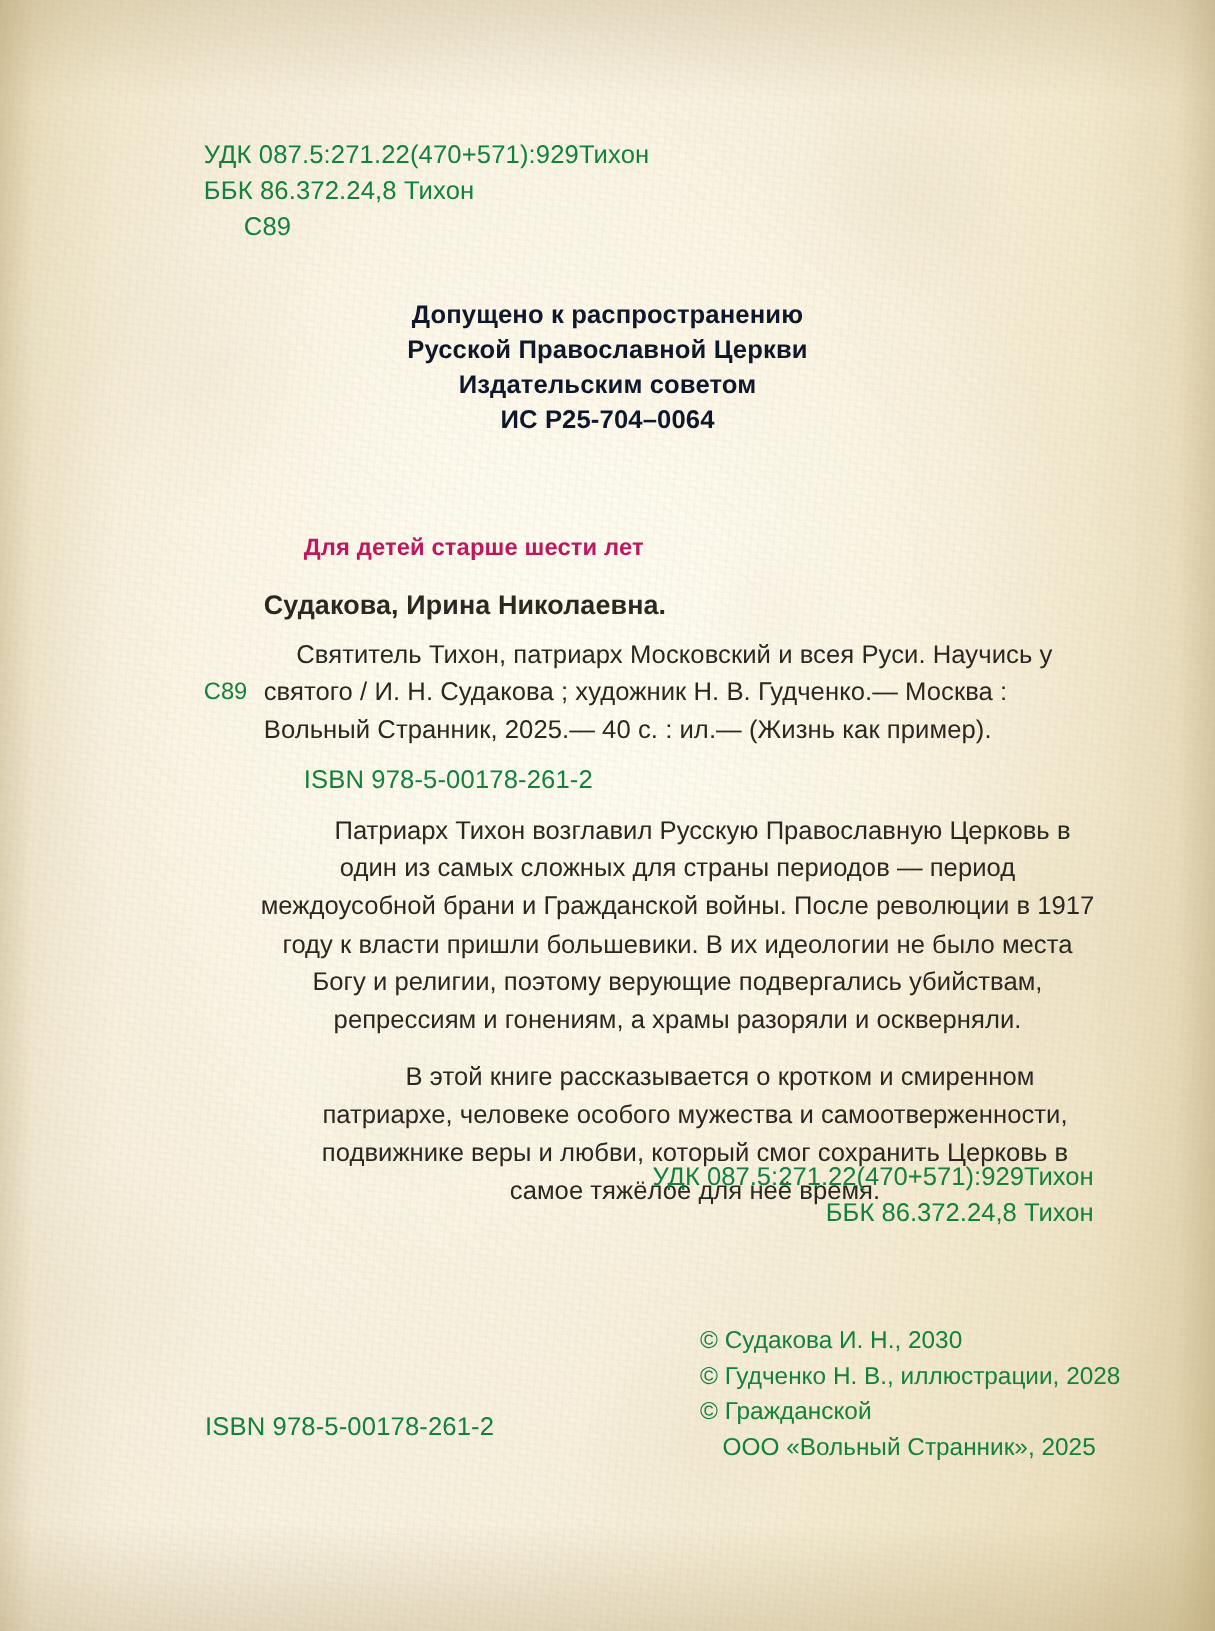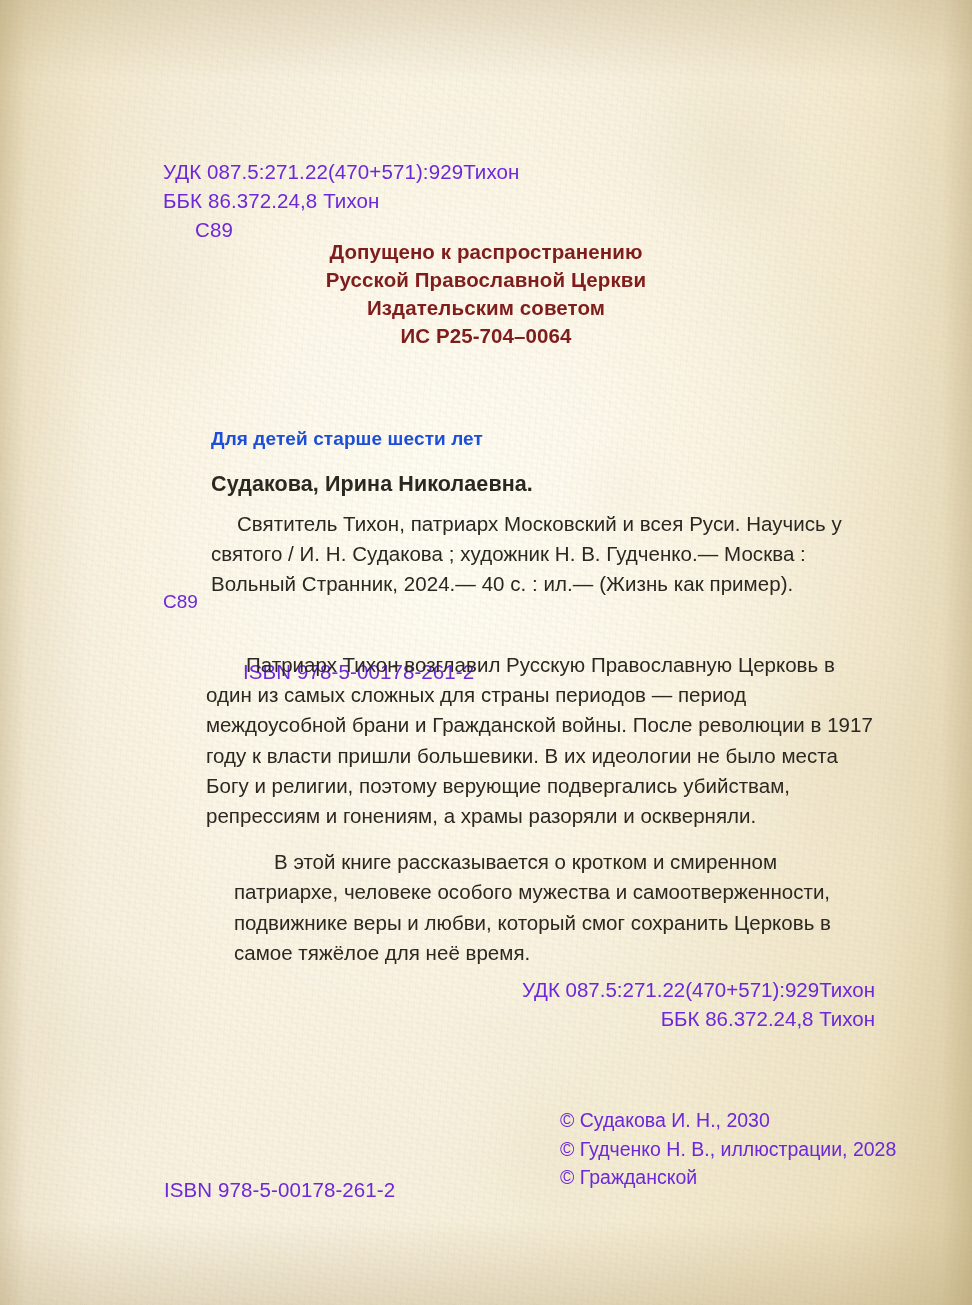--- a/index.html
+++ b/index.html
@@ -56,23 +56,23 @@
       linear-gradient(to top, rgba(170,148,100,0.26) 0px, rgba(255,255,255,0) 85px);
   }
 
   
   .content {
     position: absolute;
     inset: 0;
     color: #2b2721;
   }
 
-  .blue   { color: #6d28d9; margin-top: 48px; }
-  .navy   { color: #7f1d1d; }
-  .red    { color: #1d4ed8; }
+  .blue   { color: #15803d; }
+  .navy   { color: #0f172a; }
+  .red    { color: #be185d; margin-left: 32px; }
 
   
   .udk-block {
     position: absolute;
     left: 163px;
     top: 109px;
     font-size: 20.5px;
     line-height: 29px;
     letter-spacing: .1px;
     white-space: nowrap;
@@ -145,20 +145,21 @@
     left: 206px;
     top: 650px;
     width: 672px;
     font-size: 20.5px;
     line-height: 30.2px;
     letter-spacing: .02px;
   }
   .annotation p {
     margin: 0;
     text-indent: 40px;
+    text-align: center;
   }
   .annotation p + p { margin-top: 16px; margin-left: 28px; }
 
   
   .udk-repeat {
     position: absolute;
     right: 97px;
     top: 927px;
     text-align: right;
     font-size: 20.5px;
@@ -206,35 +207,36 @@
     <div>Русской Православной Церкви</div>
     <div>Издательским советом</div>
     <div>ИС Р25-704–0064</div>
   </div>
 
   <div class="age-note red">Для детей старше шести лет</div>
 
   <div class="author-heading">Судакова, Ирина Николаевна.</div>
 
   <div class="biblio-marker blue">С89</div>
-  <div class="biblio">Святитель Тихон, патриарх Московский и всея Руси. Научись у святого / И. Н. Судакова ; художник Н. В. Гудченко.— Москва : Вольный Странник, 2024.— 40 с. : ил.— (Жизнь как пример).</div>
+  <div class="biblio">Святитель Тихон, патриарх Московский и всея Руси. Научись у святого / И. Н. Судакова ; художник Н. В. Гудченко.— Москва : Вольный Странник, 2025.— 40 с. : ил.— (Жизнь как пример).</div>
 
   <div class="isbn-top blue">ISBN 978-5-00178-261-2</div>
 
   <div class="annotation">
     <p>Патриарх Тихон возглавил Русскую Православную Церковь в один из самых сложных для страны периодов — период междоусобной брани и Гражданской войны. После революции в 1917 году к власти пришли большевики. В их идеологии не было места Богу и религии, поэтому верующие подвергались убийствам, репрессиям и гонениям, а храмы разоряли и оскверняли.</p>
     <p>В этой книге рассказывается о кротком и смиренном патриархе, человеке особого мужества и самоотверженности, подвижнике веры и любви, который смог сохранить Церковь в самое тяжёлое для неё время.</p>
   </div>
 
   <div class="udk-repeat blue">
     <div>УДК 087.5:271.22(470+571):929Тихон</div>
     <div>ББК 86.372.24,8 Тихон</div>
   </div>
 
   <div class="copyright blue">
     <div>© Судакова И. Н., 2030</div>
     <div>© Гудченко Н. В., иллюстрации, 2028</div>
     <div>© Гражданской</div>
+    <div class="indented">ООО «Вольный Странник», 2025</div>
   </div>
 
   <div class="isbn-bottom blue">ISBN 978-5-00178-261-2</div>
 
 </div>
 
 </body></html>

